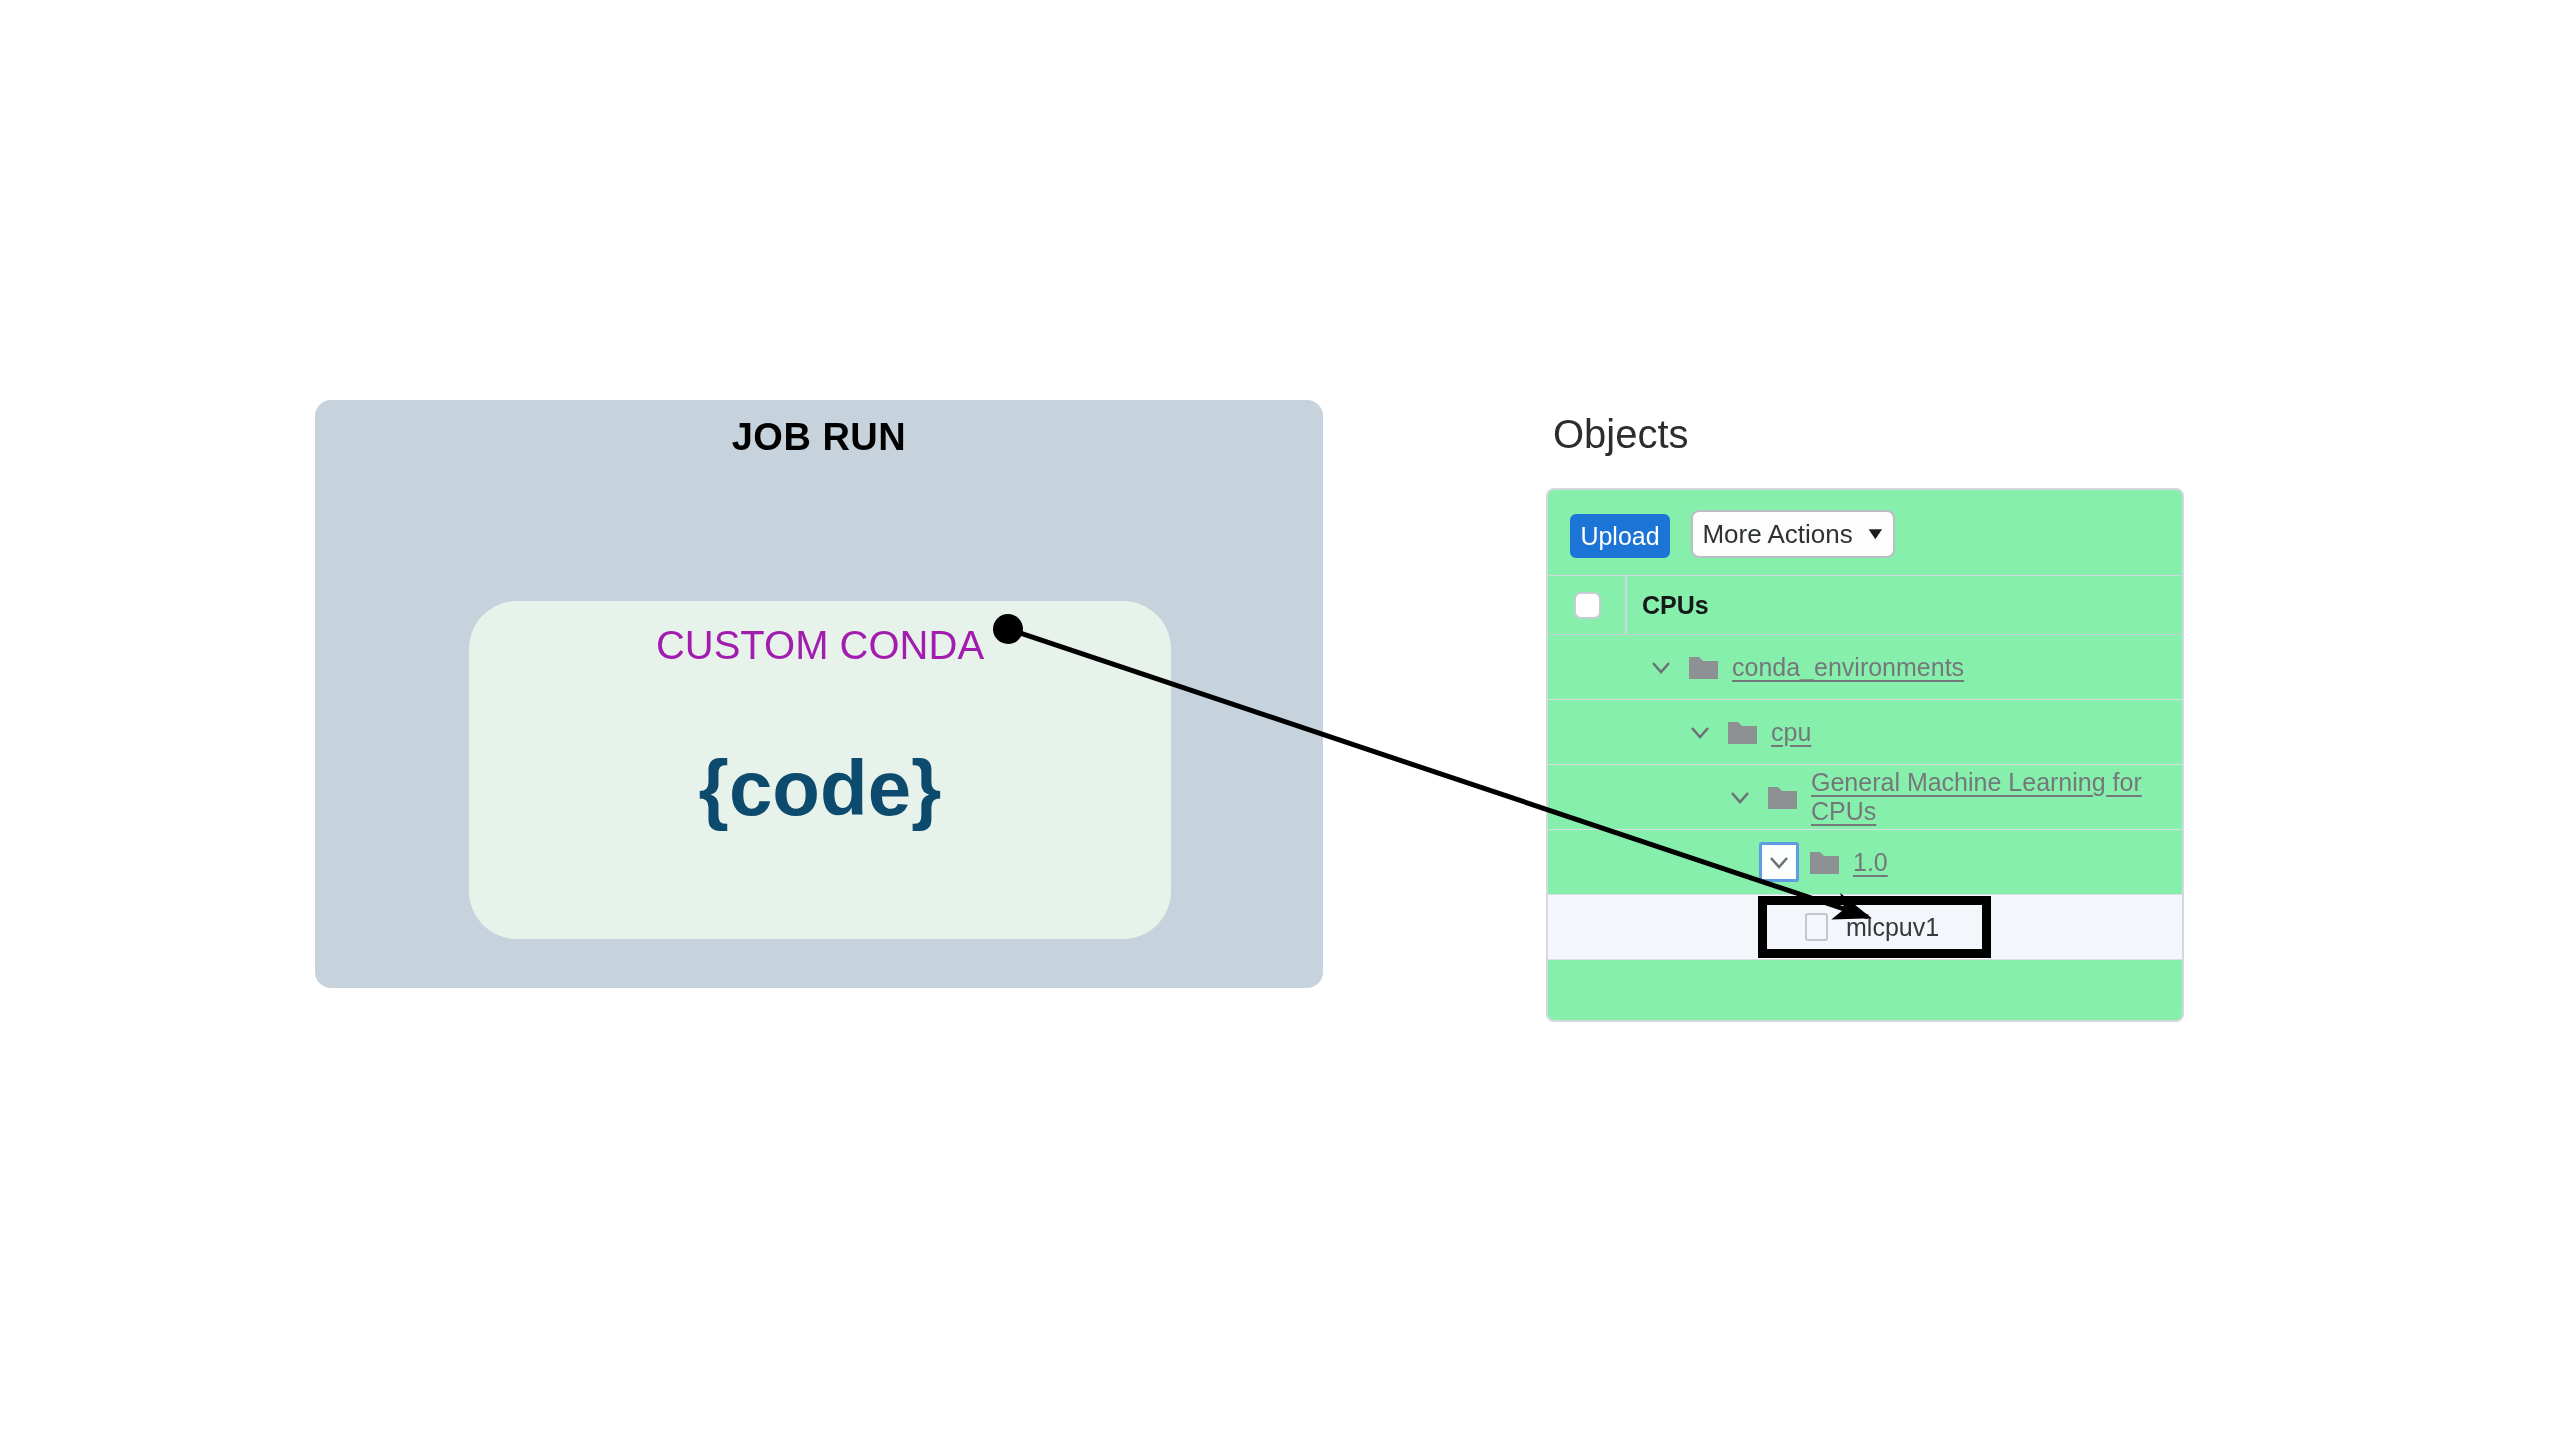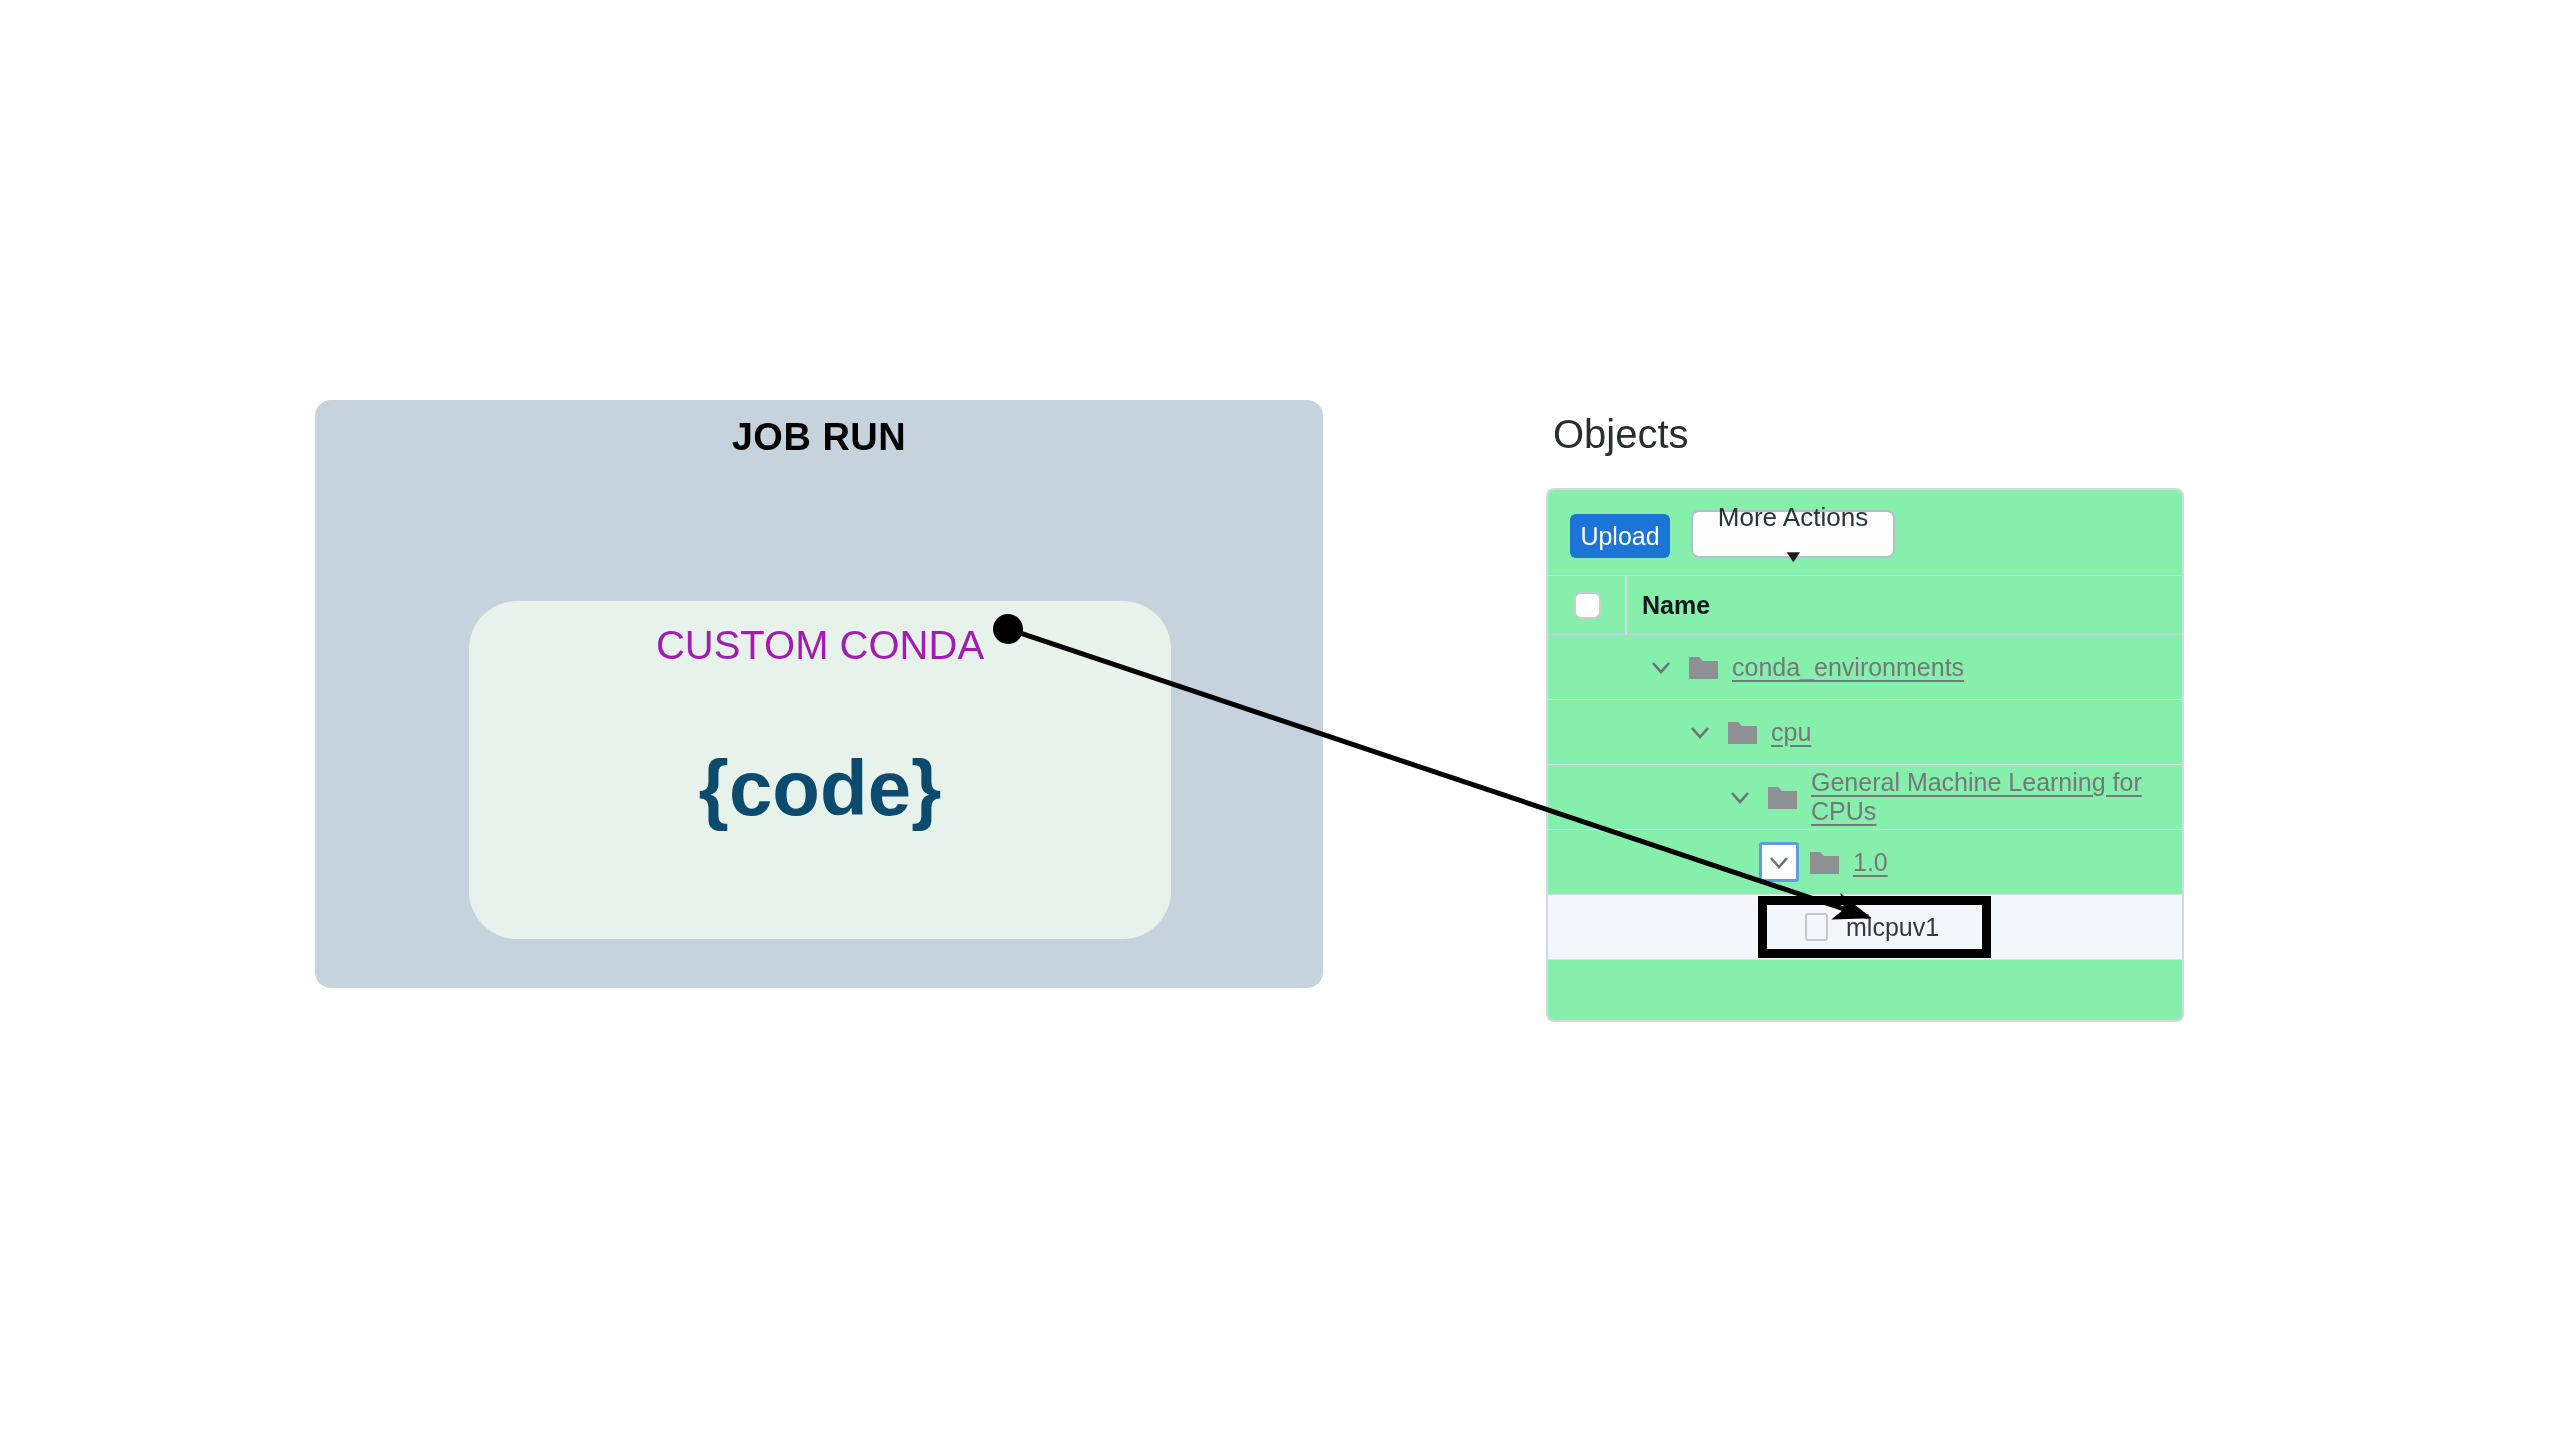--- a/index.html
+++ b/index.html
@@ -65,21 +65,21 @@
     font-family: "Liberation Sans", sans-serif;
     font-size: 25px; cursor: pointer;
   }
   .more-actions-btn {
     position: absolute; left: 143px; top: 20px;
     width: 204px; height: 48px;
     background: #fdfdfd; color: #2e3235;
     border: 2px solid #b9bec4; border-radius: 8px;
     font-family: "Liberation Sans", sans-serif;
     font-size: 26px; cursor: pointer;
-    display: flex; align-items: center; justify-content: center; gap: 14px; flex-direction: column;
+    display: flex; align-items: center; justify-content: center; gap: 14px;
   }
   .caret-down { font-size: 17px; color: #1a1c1e; transform: scaleX(1.35); display: inline-block; }
 
   .thead {
     position: absolute; left: 0; top: 85px; width: 100%; height: 60px;
     border-top: 1.5px solid #d3d8dd;
     border-bottom: 1.5px solid #c8cfd6;
     display: flex; align-items: center;
   }
   .col-sep {
@@ -159,21 +159,21 @@
     <div class="toolbar">
       <button class="upload-btn">Upload</button>
       <button class="more-actions-btn">
         <span>More Actions</span>
         <span class="caret-down">▼</span>
       </button>
     </div>
 
     <div class="thead">
       <span class="checkbox"></span>
-      <span class="name-header">Name</span>
+      <span class="name-header">CPUs</span>
       <span class="col-sep"></span>
     </div>
 
     <div class="obj-row row-1">
       <svg class="chev" width="30" height="30" viewBox="0 0 30 30">
         <polyline points="7,11 15,20 23,11" fill="none" stroke="#6e7276" stroke-width="2.6"></polyline>
       </svg>
       <svg class="folder-ic" width="31" height="26" viewBox="0 0 31 26">
         <path d="M1 3 h10 l4 4 h15 v18 h-29 z" fill="#8d9194"></path>
       </svg>

